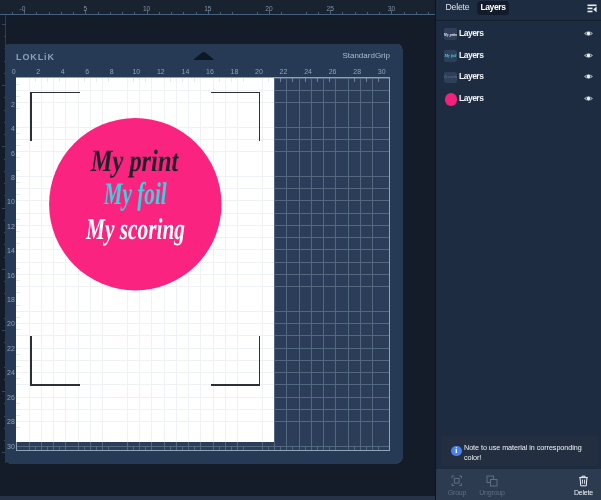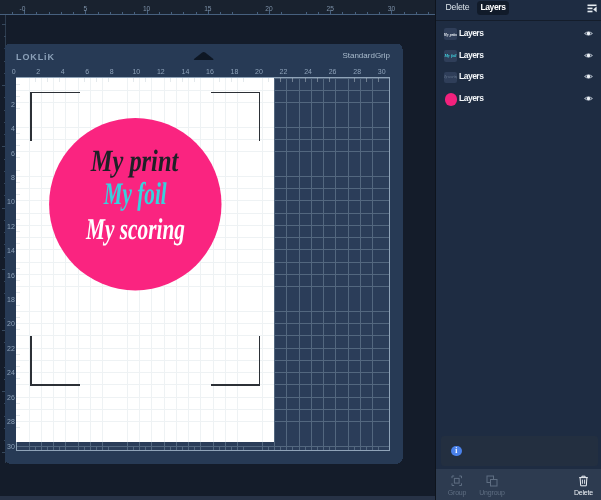--- a/index.html
+++ b/index.html
@@ -385,20 +385,21 @@
       <div class="abs" style="left:23.5px;top:4.5px;font-size:8.5px;letter-spacing:-0.5px;font-weight:bold;color:#f4f7fa;">Layers</div>
       <div class="abs" style="left:148.5px;top:6.5px;">
         <svg style="display:block" width="9" height="7" viewBox="0 0 9 7">
           <path d="M0.6 3.5 Q4.5 0.3 8.4 3.5 Q4.5 6.7 0.6 3.5 Z" fill="none" stroke="#c9d3de" stroke-width="0.9"></path>
           <circle cx="4.5" cy="3.5" r="1.7" fill="#eef3f8"></circle>
         </svg>
       </div>
     </div>
     <div class="abs" style="left:5.5px;top:436px;width:156.5px;height:30px;background:#232f40;border-radius:3px;">
       <div class="abs" style="left:10px;top:9.7px;width:10.6px;height:10.6px;border-radius:50%;background:#4a81e9;text-align:center;line-height:10.6px;font-size:7.5px;font-weight:bold;color:#fff;font-family:'Liberation Serif';">i</div>
+      <div class="abs" style="left:23px;top:7px;width:121px;font-size:7.2px;letter-spacing:-0.05px;line-height:9.6px;color:#eef3f7;">Note to use material in corresponding color!</div>
     </div>
     <div class="abs" style="left:0;top:468.5px;width:100%;height:31.5px;background:#2d3b50;">
       <div class="abs" style="left:1.5px;top:6px;width:40px;text-align:center;color:#5f6e82;">
         <div style="height:13px;display:flex;justify-content:center;">
           <svg style="display:block" width="12" height="12" viewBox="0 0 12 12">
             <path d="M1 3.2 L1 1 L3.2 1 M8.3 1 L10.5 1 L10.5 3.2 M1 8.3 L1 10.5 L3.2 10.5 M10.5 8.3 L10.5 10.5 L8.3 10.5" fill="none" stroke="#5f6e82" stroke-width="1"></path>
             <rect x="3.4" y="3.4" width="4.7" height="4.7" fill="none" stroke="#5f6e82" stroke-width="1"></rect>
           </svg>
         </div>
         <div style="font-size:7px;letter-spacing:-0.2px;margin-top:1.5px;">Group</div>

